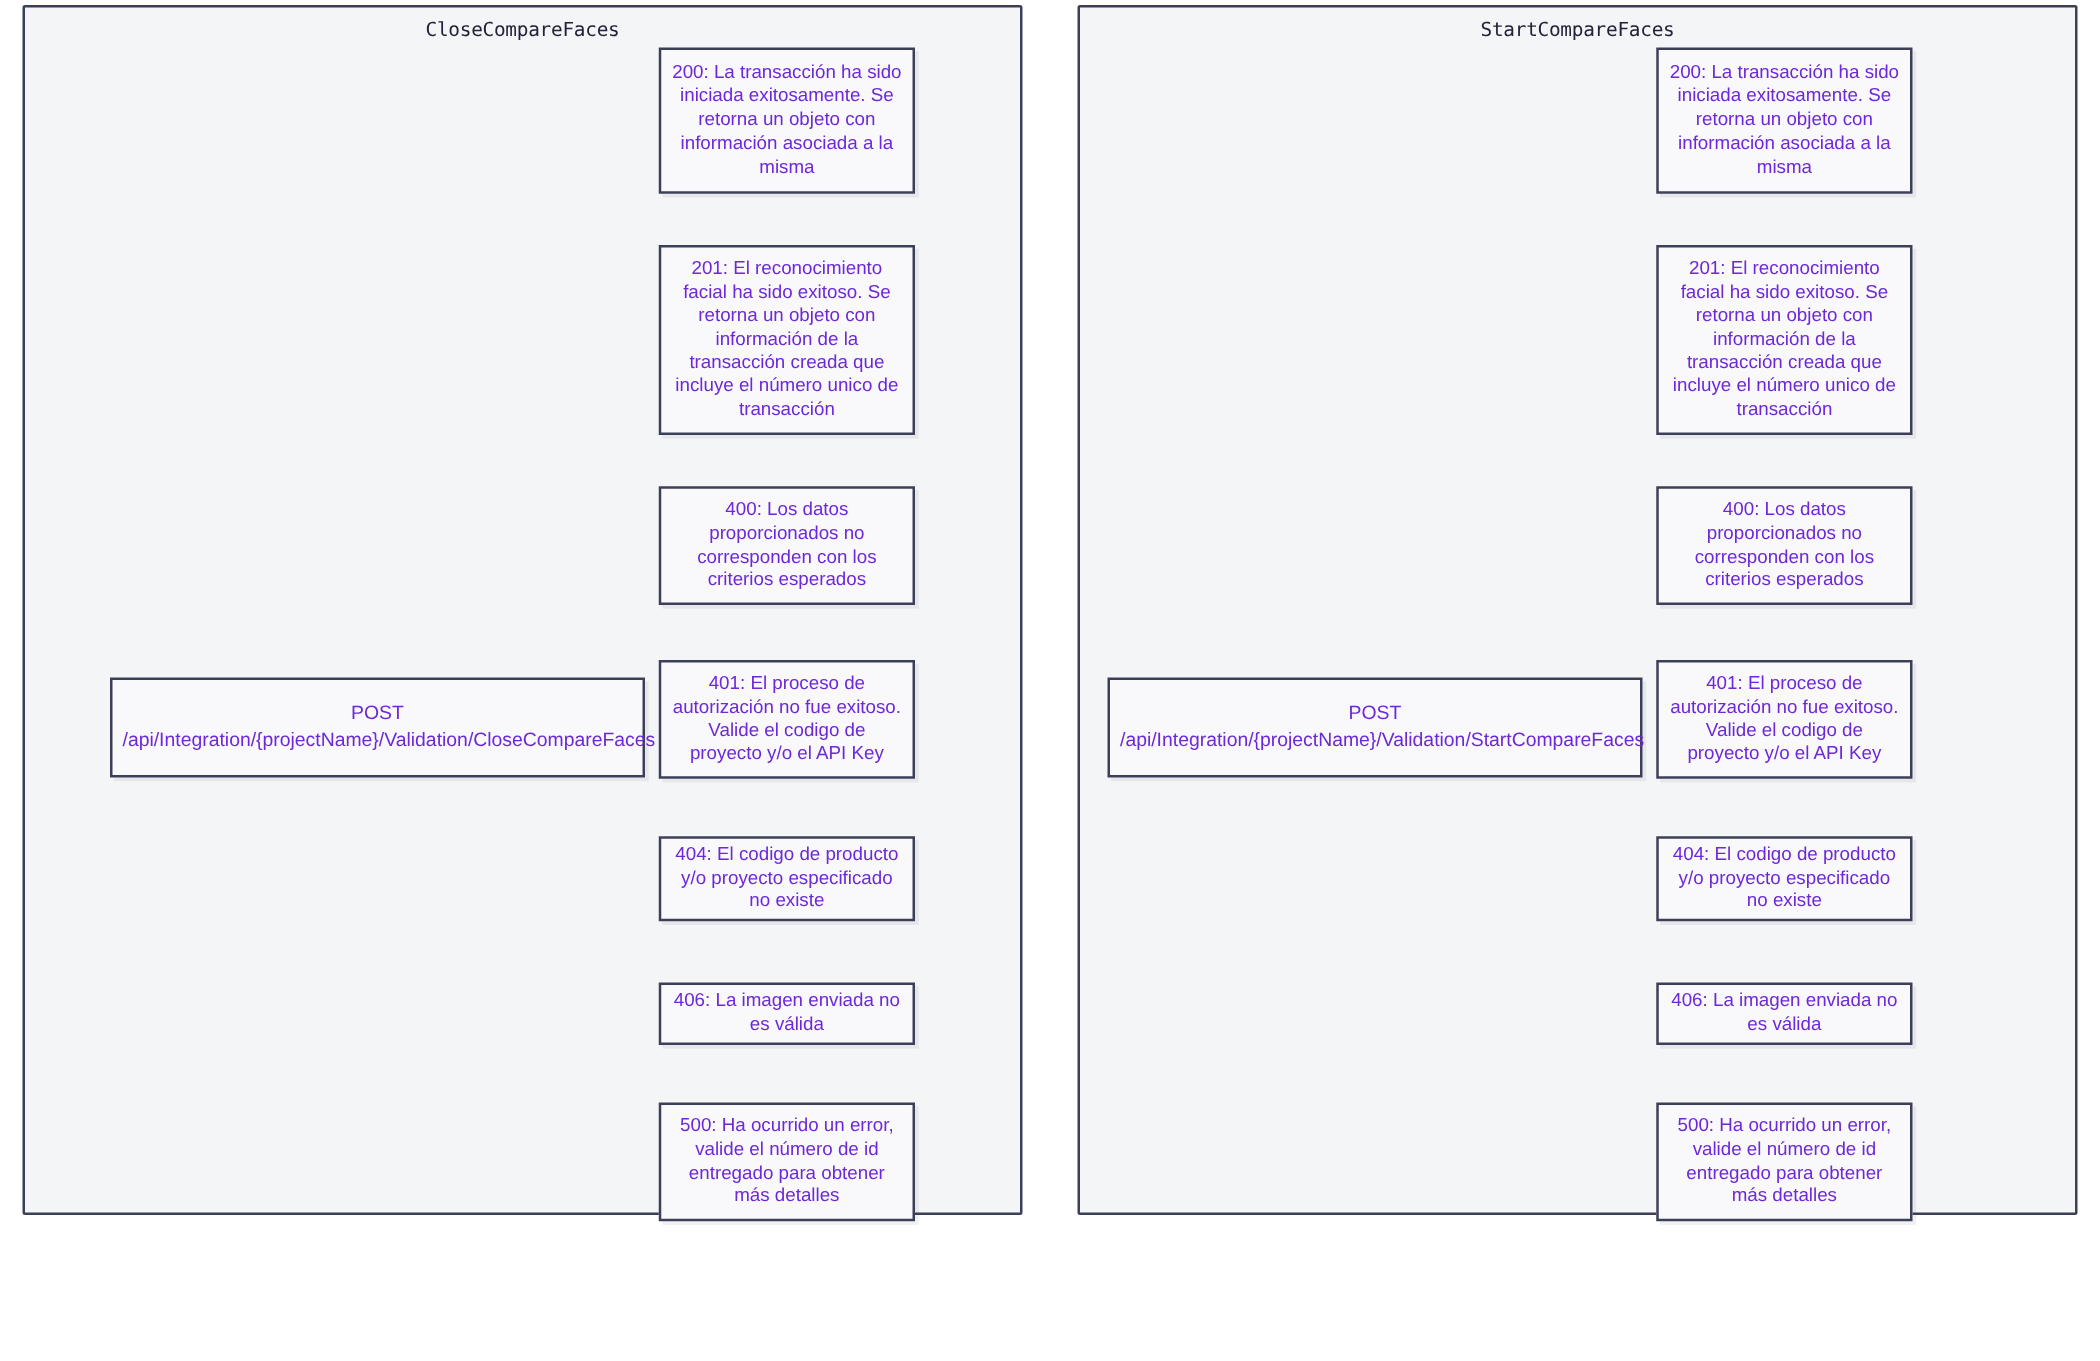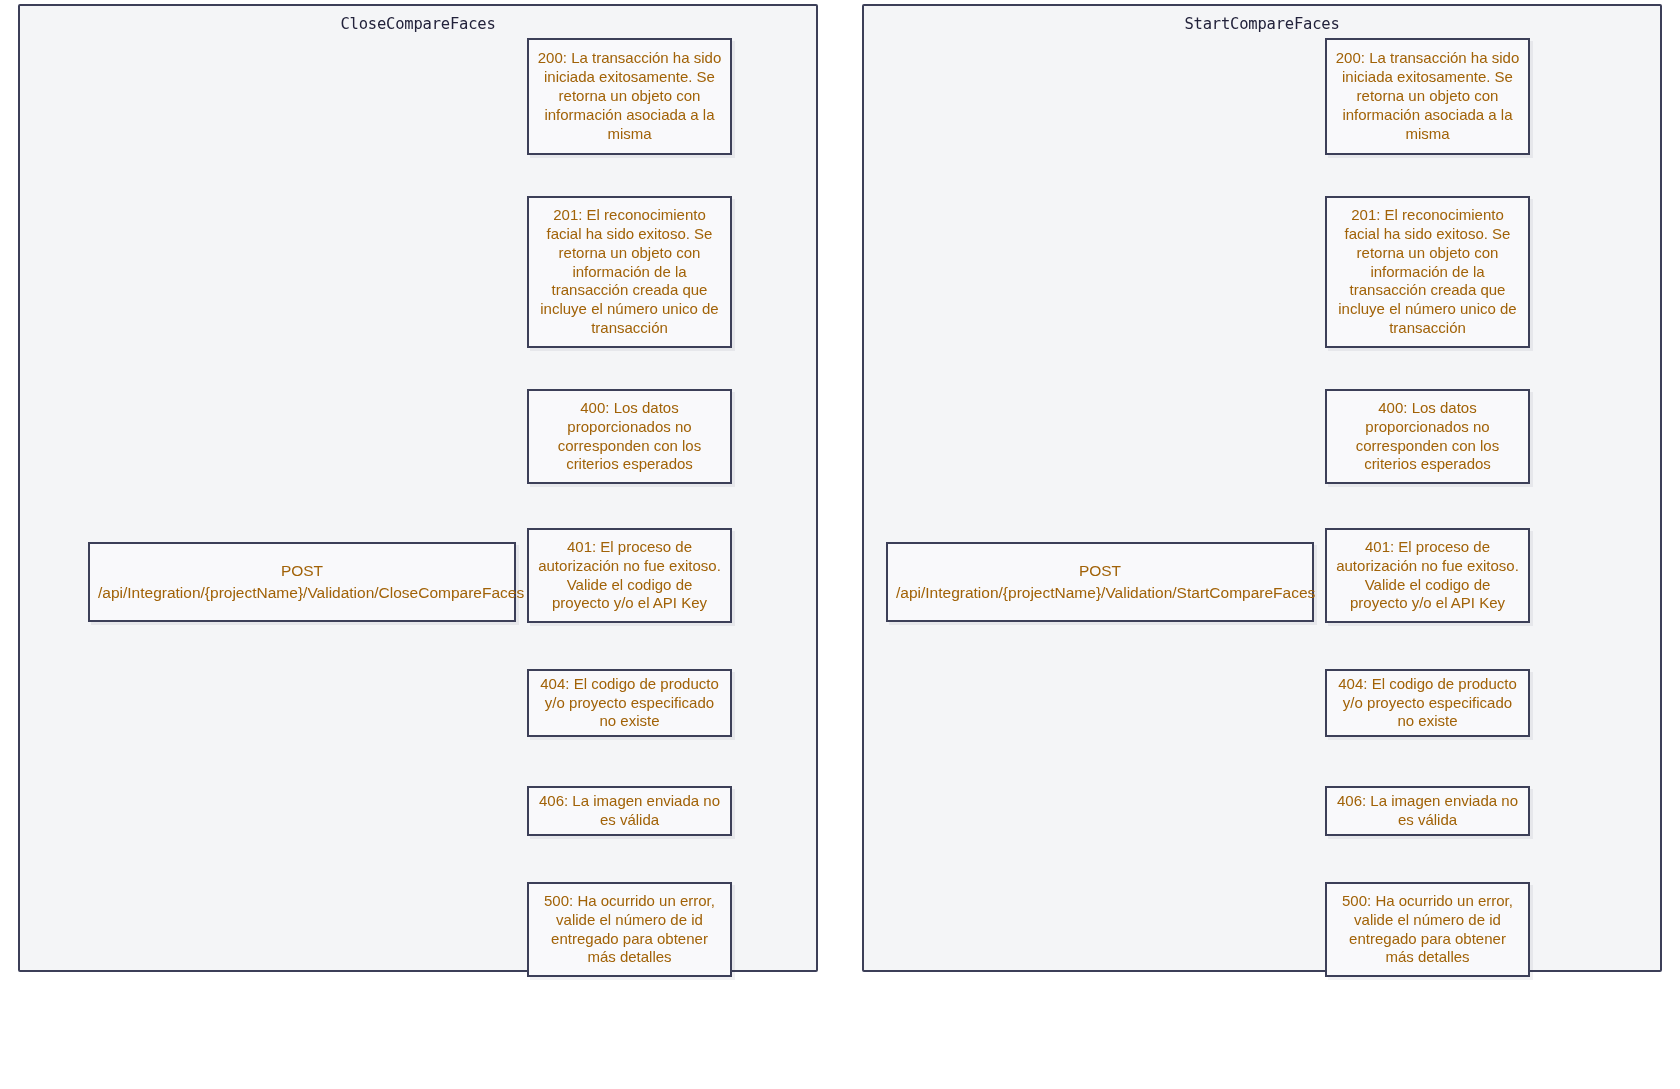--- a/index.html
+++ b/index.html
@@ -43,21 +43,21 @@
 
   .node {
     position: absolute;
     background: #f9f9fb;
     border: 2px solid #3c3f58;
     box-sizing: border-box;
     display: flex;
     align-items: center;
     justify-content: center;
     text-align: center;
-    color: #a16207;
+    color: #6d28d9;
     font-size: 15px;
     line-height: 1.26;
     padding: 6px 8px;
     box-shadow: 3px 3px 0 rgba(60,63,88,0.07);
   }
   .node .txt { display: block; width: 100%; }
 
   .post-node {
     font-size: 15.5px;
     line-height: 1.42;

